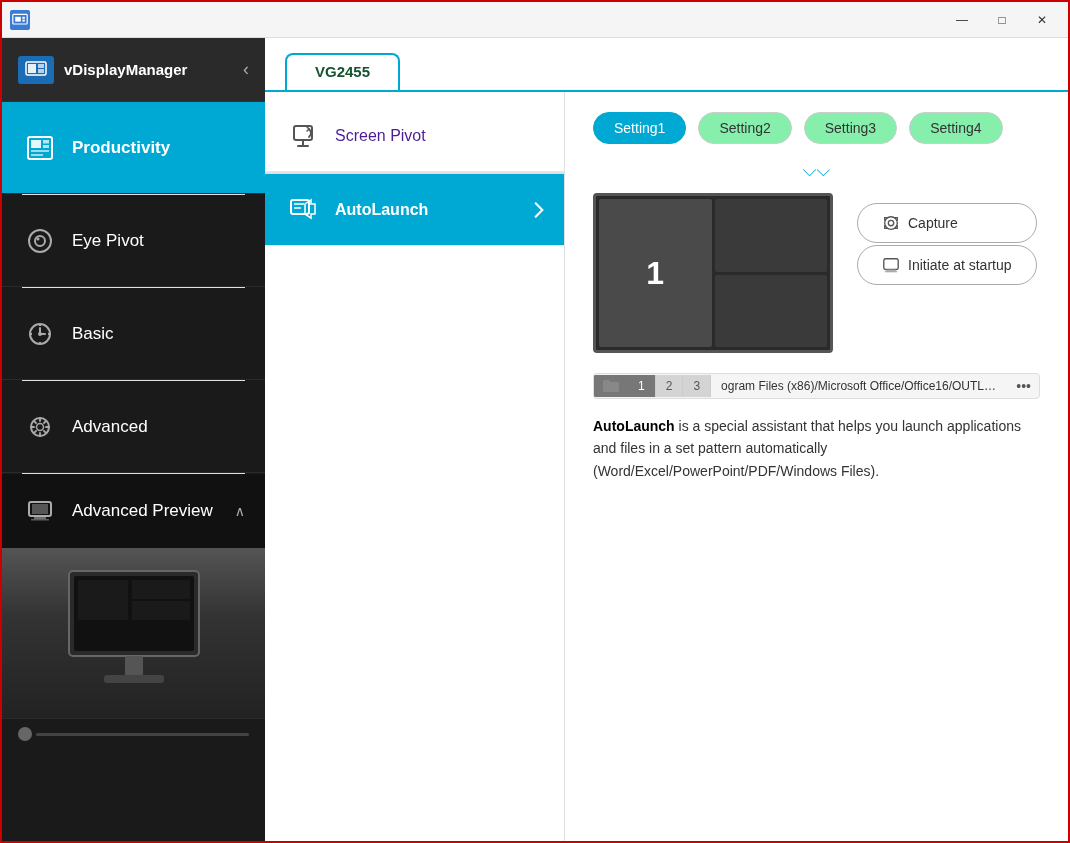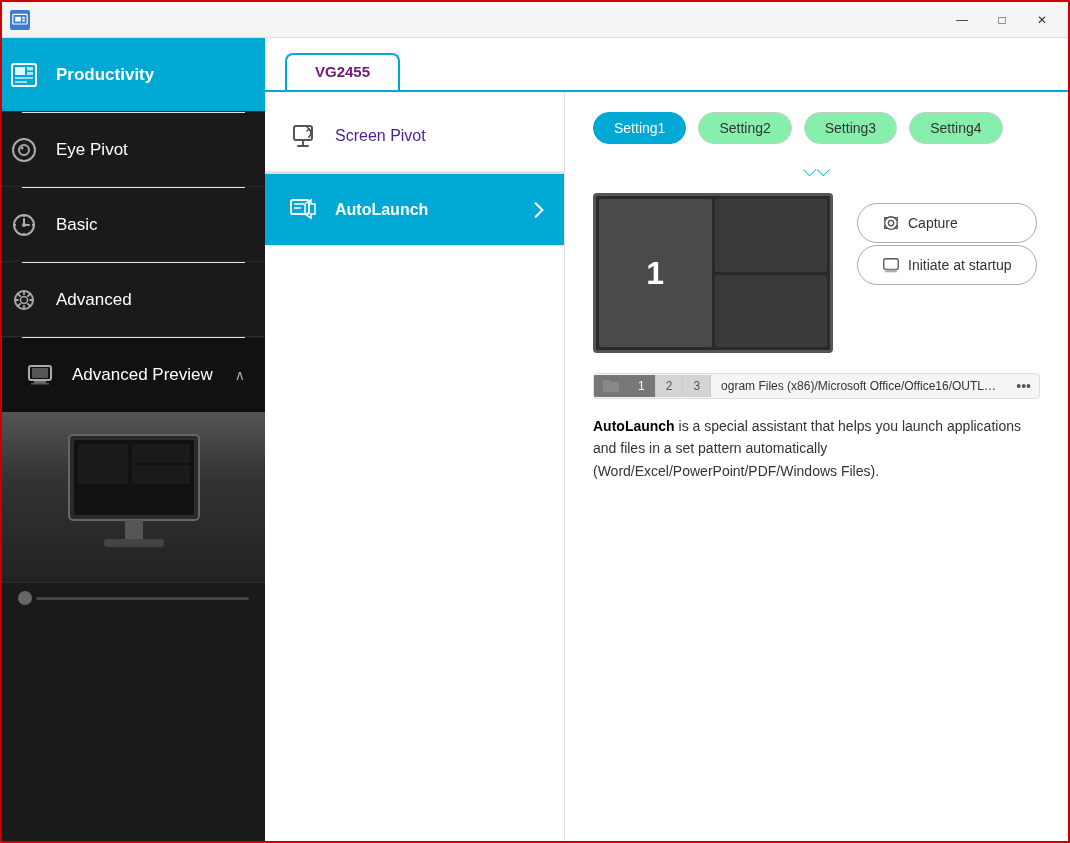--- a/index.html
+++ b/index.html
@@ -114,24 +114,24 @@
       font-size: 18px;
       cursor: pointer;
     }
 
     .sidebar-nav {
       flex: 1;
       overflow-y: auto;
     }
 
     .nav-item {
-      height: 74px;
-      display: flex;
-      align-items: center;
-      padding: 0 4px;
+      height: 92px;
+      display: flex;
+      align-items: center;
+      padding: 0 20px;
       cursor: pointer;
       border-bottom: 1px solid #2a2a2a;
       position: relative;
     }
 
     .nav-item.active {
       background: #00a8d4;
     }
 
     .nav-item.active::after {
@@ -245,21 +245,21 @@
     }
 
     .monitor-tab {
       padding: 8px 28px 10px;
       border: 2px solid #00a8d4;
       border-bottom: none;
       border-radius: 8px 8px 0 0;
       background: #fff;
       font-size: 15px;
       font-weight: 600;
-      color: #701a75;
+      color: #14532d;
       cursor: pointer;
       margin-right: 4px;
     }
 
     .viewsonic-logo {
       margin-left: auto;
       display: flex;
       align-items: center;
       padding-bottom: 8px;
     }
@@ -519,20 +519,34 @@
     <div class="titlebar-controls">
       <button class="titlebar-btn">—</button>
       <button class="titlebar-btn">□</button>
       <button class="titlebar-btn close">✕</button>
     </div>
   </div>
 
   <div class="app-body">
 
     <div class="sidebar">
+      <div class="sidebar-header">
+        <div class="sidebar-logo-icon">
+          <svg viewBox="0 0 22 18" fill="none" width="22" height="18">
+            <rect x="1" y="1" width="20" height="13" rx="1.5" stroke="white" stroke-width="1.5" fill="#1a6db5"></rect>
+            <rect x="3" y="3" width="8" height="9" fill="white" opacity="0.9"></rect>
+            <rect x="13" y="3" width="6" height="4" fill="white" opacity="0.7"></rect>
+            <rect x="13" y="8" width="6" height="4" fill="white" opacity="0.7"></rect>
+          </svg>
+        </div>
+        <div class="sidebar-title">
+          <span>vDisplay</span><span>Manager</span>
+        </div>
+        <div class="sidebar-collapse">‹</div>
+      </div>
 
       <div class="sidebar-nav">
 
         <div class="nav-item active">
           <div class="nav-icon">
             <svg viewBox="0 0 28 28" fill="none" width="28" height="28">
               <rect x="2" y="3" width="24" height="22" rx="2" stroke="white" stroke-width="2" fill="none"></rect>
               <rect x="5" y="6" width="10" height="8" fill="white" opacity="0.9"></rect>
               <rect x="17" y="6" width="6" height="3.5" fill="white" opacity="0.7"></rect>
               <rect x="17" y="11" width="6" height="3" fill="white" opacity="0.7"></rect>

